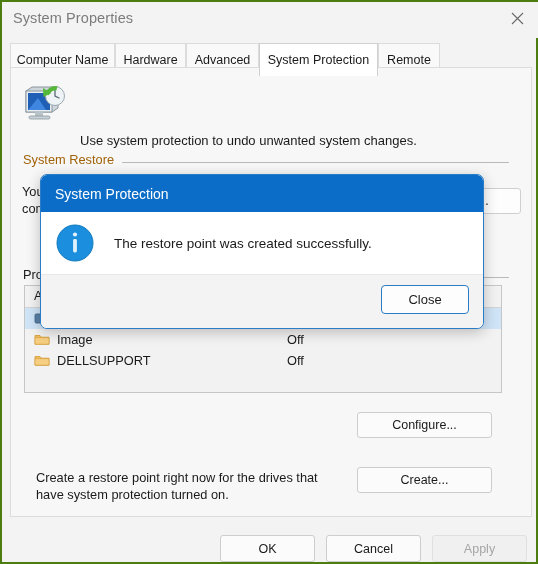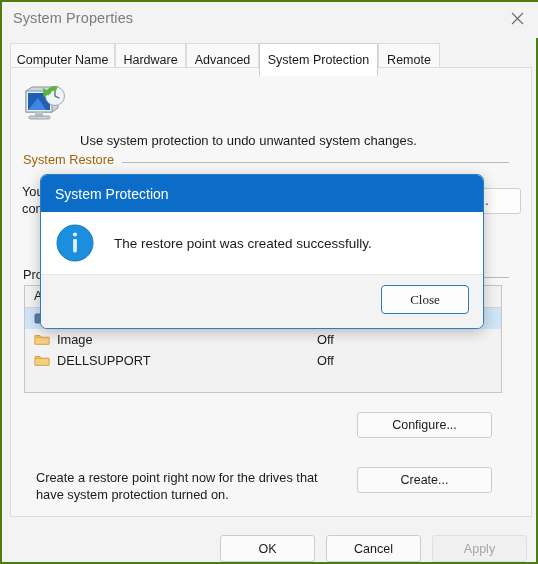--- a/index.html
+++ b/index.html
@@ -142,21 +142,21 @@
     display: flex; align-items: center;
     font-size: 12.8px; color: #1a1a1a;
     cursor: default;
   }
   .drive-row.sel { background: #cfe4f7; }
   .folder-icon {
     margin-left: 9px; margin-right: 7px;
     width: 16px; height: 13px; flex: none;
   }
   .drive-name { flex: none; }
-  .drive-state { position: absolute; left: 292px; }
+  .drive-state { position: absolute; left: 262px; }
 
   
   #cfg-desc {
     position: absolute; left: 34px; top: 411px;
     width: 310px;
     font-size: 12.8px; color: #1a1a1a; line-height: 17px;
   }
   #cfg-button {
     position: absolute; left: 355px; top: 410px;
     width: 135px; height: 26px;
@@ -212,21 +212,20 @@
     background: #ffffff;
     display: flex; align-items: center;
     border-bottom: 1px solid #e8e8e8;
   }
   #dlg-info-icon { margin-left: 15px; width: 38px; height: 38px; flex: none; }
   #dlg-message { margin-left: 20px; font-size: 13.5px; color: #1a1a1a; }
   #dlg-footer {
     height: 53px;
     background: #f3f3f3;
     position: relative;
-    font-family: Liberation Serif, serif;
   }
   #dlg-close-button {
     position: absolute; right: 14px; top: 10px;
     width: 88px; height: 29px;
     background: #fdfdfd;
     border: 1px solid #2a7cc7;
     border-radius: 4px;
     font-size: 13px; color: #1a1a1a;
     display: flex; align-items: center; justify-content: center;
     cursor: default;

